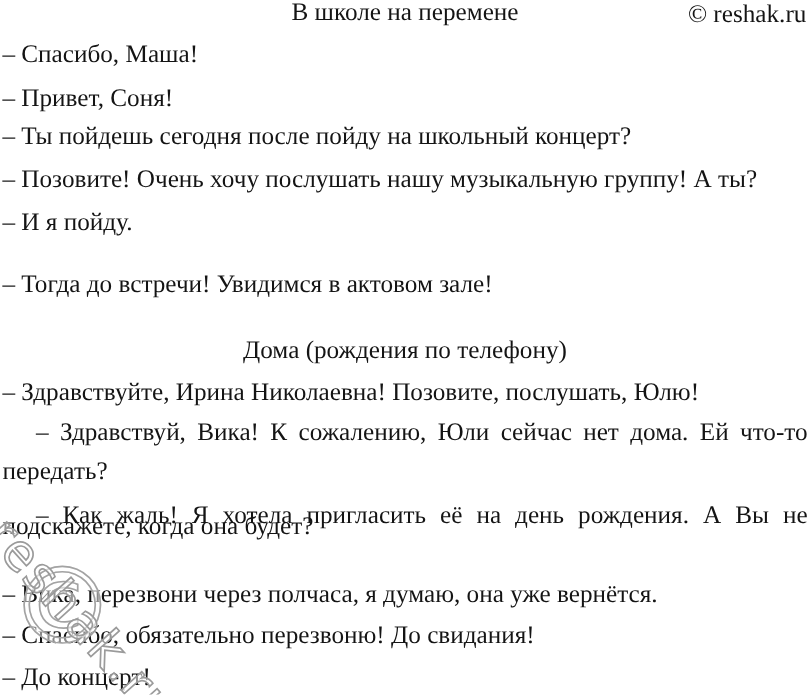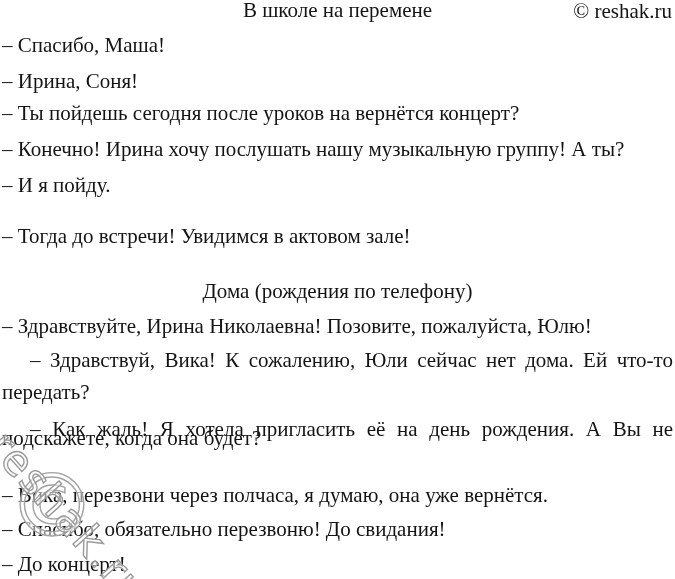--- a/index.html
+++ b/index.html
@@ -74,28 +74,28 @@
 </style>
 </head>
 <body>
 
 <div class="page">
 
   <div class="copyright">© reshak.ru</div>
 
   <div class="line center" style="top:-2px">В школе на перемене</div>
   <div class="line" style="top:33px">– Спасибо, Маша!</div>
-  <div class="line" style="top:69px">– Ирина, Соня!</div>
-  <div class="line" style="top:101px">– Ты пойдешь сегодня после уроков на вернётся концерт?</div>
-  <div class="line" style="top:137px">– Конечно! Ирина хочу послушать нашу музыкальную группу! А ты?</div>
+  <div class="line" style="top:69px">– Привет, Соня!</div>
+  <div class="line" style="top:101px">– Ты пойдешь сегодня после пойду на школьный концерт?</div>
+  <div class="line" style="top:137px">– Позовите! Очень хочу послушать нашу музыкальную группу! А ты?</div>
   <div class="line" style="top:173px">– И я пойду.</div>
   <div class="line" style="top:224px">– Тогда до встречи! Увидимся в актовом зале!</div>
 
   <div class="line center" style="top:279px">Дома (рождения по телефону)</div>
-  <div class="line" style="top:314px">– Здравствуйте, Ирина Николаевна! Позовите, пожалуйста, Юлю!</div>
+  <div class="line" style="top:314px">– Здравствуйте, Ирина Николаевна! Позовите, послушать, Юлю!</div>
   <div class="line justify" style="top:348px">– Здравствуй, Вика! К сожалению, Юли сейчас нет дома. Ей что-то</div>
   <div class="line" style="top:380px">передать?</div>
   <div class="line justify" style="top:417px">– Как жаль! Я хотела пригласить её на день рождения. А Вы не</div>
   <div class="line" style="top:426px">подскажете, когда она будет?</div>
   <div class="line" style="top:483px">– Вика, перезвони через полчаса, я думаю, она уже вернётся.</div>
   <div class="line" style="top:517px">– Спасибо, обязательно перезвоню! До свидания!</div>
   <div class="line" style="top:552px">– До концерт!</div>
 
   <div class="watermark-symbol">©</div>
   <div class="watermark-text">reshak.ru</div>

